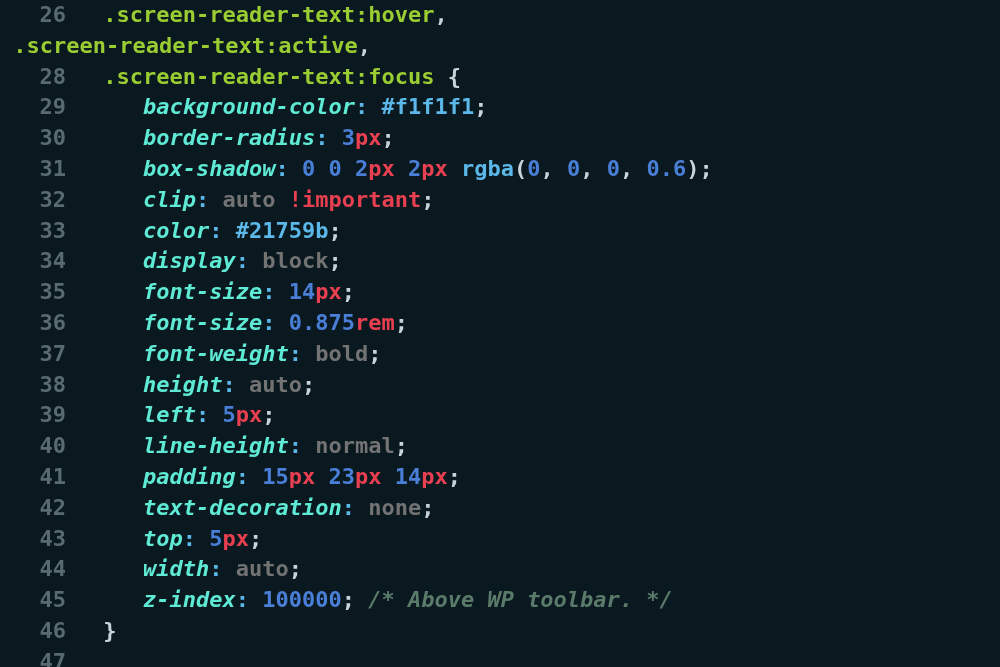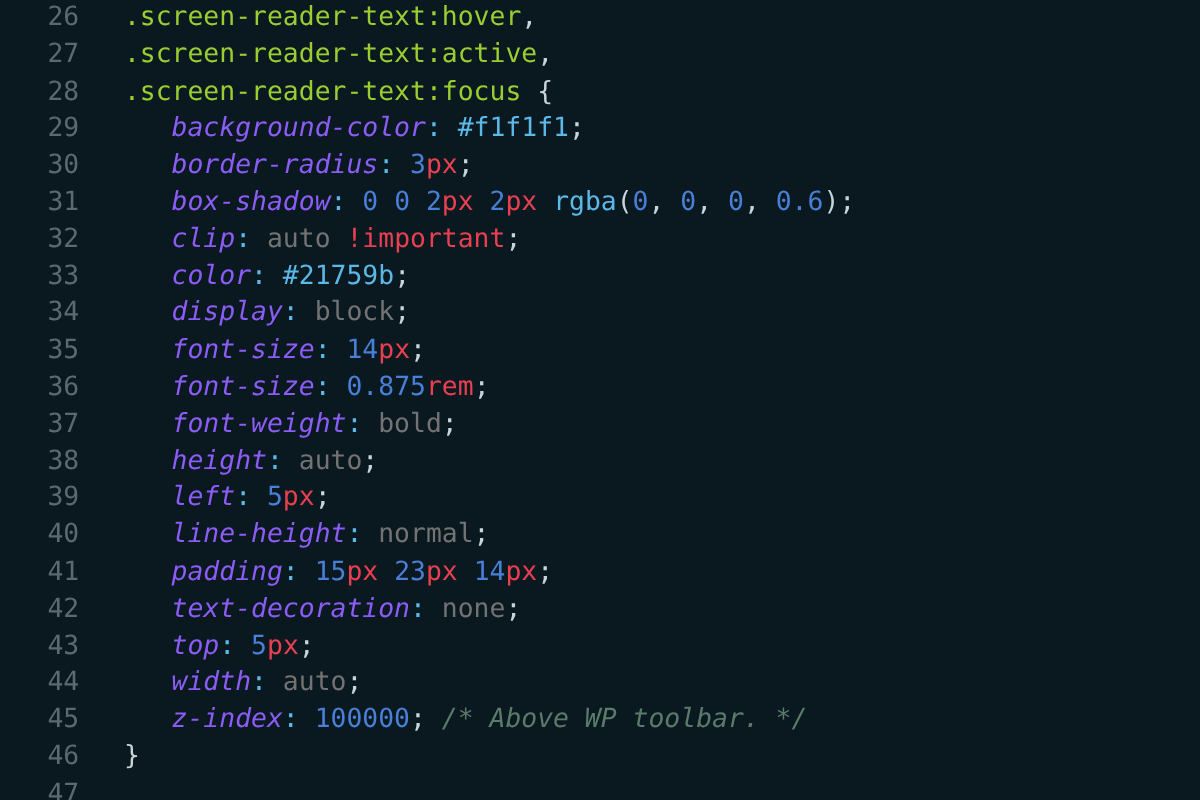--- a/index.html
+++ b/index.html
@@ -18,55 +18,56 @@
       padding-top: 0;
     }
     .code-editor {
       display: flex;
       flex-direction: column;
     }
     .code-line {
       display: flex;
       align-items: baseline;
       white-space: pre;
+      font-weight: bold;
     }
     .gutter {
       width: 90px;
       text-align: right;
       padding-right: 24px;
       color: #5a6b6f;
       user-select: none;
       flex-shrink: 0;
     }
     .line-content {
       flex: 1;
     }
     
     .selector { color: #9acd32; }
     .pseudo { color: #9acd32; margin-top: 16px; }
     .brace { color: #c8d4d8; }
-    .property { color: #8b5cf6; font-style: italic; }
+    .property { color: #5eead4; font-style: italic; }
     .colon { color: #5bb8e8; }
     .value-keyword { color: #737373; }
     .number { color: #4a7fd8; }
     .unit { color: #e84050; }
     .hex { color: #5bb8e8; }
     .func { color: #5bb8e8; }
     .paren { color: #c8d4d8; }
     .comma-sep { color: #c8d4d8; }
     .important { color: #e84050; }
     .semicolon { color: #c8d4d8; }
     .comment { color: #5a7a6a; font-style: italic; }
   </style>
 </head>
 <body>
 
 <div class="code-editor" id="editor-root">
 <div class="code-line"><span class="gutter">26</span><span class="line-content"><span> </span><span class="selector">.screen-reader-text</span><span class="pseudo">:hover</span><span class="comma-sep">,</span></span></div>
-    <div class="code-line"><span class="gutter">27</span><span class="line-content"><span> </span><span class="selector">.screen-reader-text</span><span class="pseudo">:active</span><span class="comma-sep">,</span></span></div>
+    <div class="code-line"><span class="line-content"><span> </span><span class="selector">.screen-reader-text</span><span class="pseudo">:active</span><span class="comma-sep">,</span></span></div>
     <div class="code-line"><span class="gutter">28</span><span class="line-content"><span> </span><span class="selector">.screen-reader-text</span><span class="pseudo">:focus</span><span class="brace"> {</span></span></div>
     <div class="code-line"><span class="gutter">29</span><span class="line-content"><span>    </span><span class="property">background-color</span><span class="colon">:</span><span> </span><span class="hex">#f1f1f1</span><span class="semicolon">;</span></span></div>
     <div class="code-line"><span class="gutter">30</span><span class="line-content"><span>    </span><span class="property">border-radius</span><span class="colon">:</span><span> </span><span class="number">3</span><span class="unit">px</span><span class="semicolon">;</span></span></div>
     <div class="code-line"><span class="gutter">31</span><span class="line-content"><span>    </span><span class="property">box-shadow</span><span class="colon">:</span><span> </span><span class="number">0</span><span> </span><span class="number">0</span><span> </span><span class="number">2</span><span class="unit">px</span><span> </span><span class="number">2</span><span class="unit">px</span><span> </span><span class="func">rgba</span><span class="paren">(</span><span class="number">0</span><span class="comma-sep">, </span><span class="number">0</span><span class="comma-sep">, </span><span class="number">0</span><span class="comma-sep">, </span><span class="number">0.6</span><span class="paren">)</span><span class="semicolon">;</span></span></div>
     <div class="code-line"><span class="gutter">32</span><span class="line-content"><span>    </span><span class="property">clip</span><span class="colon">:</span><span> </span><span class="value-keyword">auto</span><span> </span><span class="important">!important</span><span class="semicolon">;</span></span></div>
     <div class="code-line"><span class="gutter">33</span><span class="line-content"><span>    </span><span class="property">color</span><span class="colon">:</span><span> </span><span class="hex">#21759b</span><span class="semicolon">;</span></span></div>
     <div class="code-line"><span class="gutter">34</span><span class="line-content"><span>    </span><span class="property">display</span><span class="colon">:</span><span> </span><span class="value-keyword">block</span><span class="semicolon">;</span></span></div>
     <div class="code-line"><span class="gutter">35</span><span class="line-content"><span>    </span><span class="property">font-size</span><span class="colon">:</span><span> </span><span class="number">14</span><span class="unit">px</span><span class="semicolon">;</span></span></div>
     <div class="code-line"><span class="gutter">36</span><span class="line-content"><span>    </span><span class="property">font-size</span><span class="colon">:</span><span> </span><span class="number">0.875</span><span class="unit">rem</span><span class="semicolon">;</span></span></div>
     <div class="code-line"><span class="gutter">37</span><span class="line-content"><span>    </span><span class="property">font-weight</span><span class="colon">:</span><span> </span><span class="value-keyword">bold</span><span class="semicolon">;</span></span></div>

